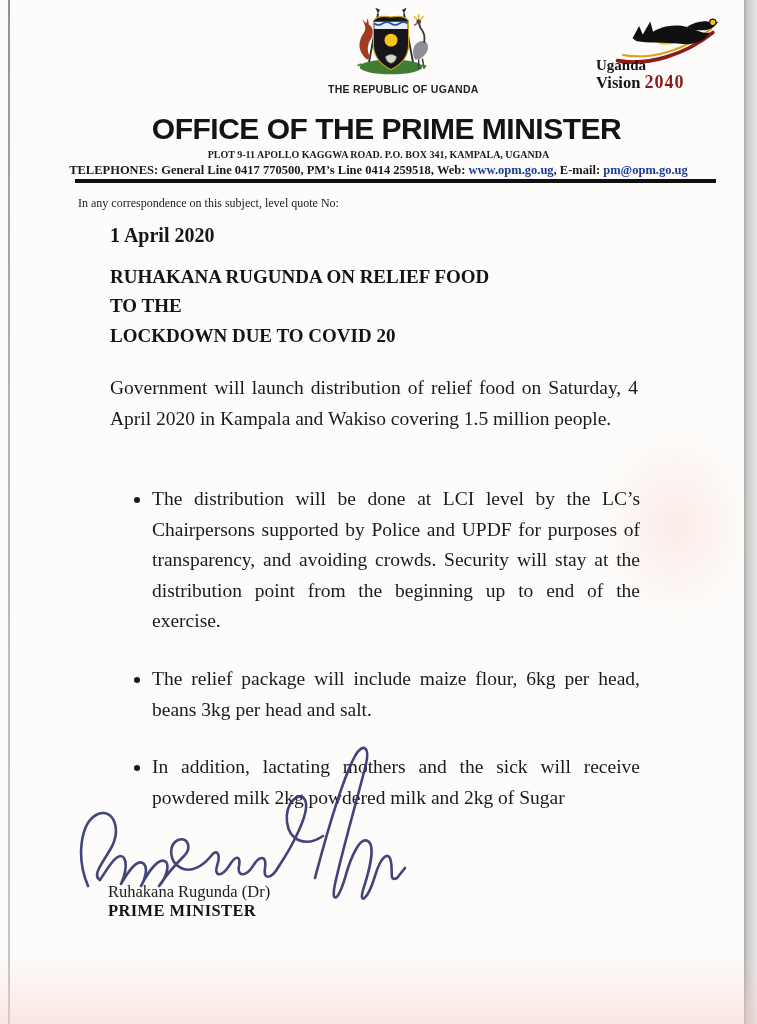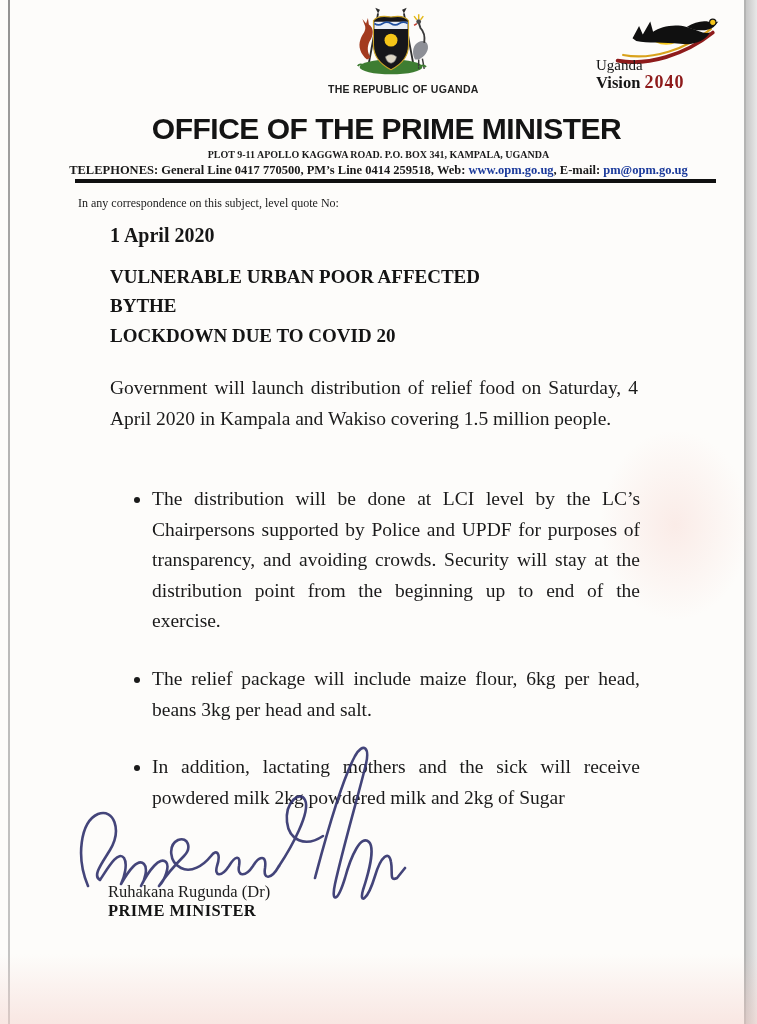--- a/index.html
+++ b/index.html
@@ -24,21 +24,21 @@
     background:radial-gradient(closest-side, rgba(248,222,216,.55), rgba(248,222,216,0)); }
 
   
   .coa-wrap { position:absolute; left:328px; top:6px; width:126px; text-align:center; }
   .coa-caption { margin-top:1px; font-family:"Liberation Sans", sans-serif;
     font-size:10.5px; font-weight:600; letter-spacing:.3px; color:#222; white-space:nowrap; }
 
   .vision-wrap { position:absolute; left:594px; top:10px; width:135px; height:95px; }
   .vision-bird { position:absolute; left:18px; top:2px; }
   .vision-text { position:absolute; left:2px; top:48px; line-height:1.02; white-space:nowrap; }
-  .vision-l1 { font-size:15px; font-weight:normal; color:#151515; }
+  .vision-l1 { font-size:15px; font-weight:bold; color:#151515; }
   .vision-l2 { font-size:16.5px; font-weight:bold; color:#151515; }
   .vision-year { font-size:18px; font-weight:bold; letter-spacing:1px; }
 
   .office-title { position:absolute; left:8px; top:112px; width:100%; text-align:center;
     font-family:"Liberation Sans", sans-serif; font-weight:bold; font-size:30px;
     letter-spacing:-0.5px; color:#141414; }
   .addr1 { position:absolute; left:0; top:149px; width:100%; text-align:center;
     font-weight:bold; font-size:10px; color:#1a1a1a; }
   .addr2 { position:absolute; left:0; top:163px; width:100%; text-align:center;
     font-weight:bold; font-size:12.5px; color:#1a1a1a; }
@@ -121,21 +121,21 @@
 
 <div class="office-title">OFFICE OF THE PRIME MINISTER</div>
 <div class="addr1">PLOT 9-11 APOLLO KAGGWA ROAD. P.O. BOX 341, KAMPALA, UGANDA</div>
 <div class="addr2"><span>TELEPHONES: General Line 0417 770500, PM’s Line 0414 259518, Web: </span><span class="lnk" style="color:#1b3a9b;">www.opm.go.ug</span><span>, E-mail: </span><span class="lnk" style="color:#1b3a9b;">pm@opm.go.ug</span></div>
 <div class="rule"></div>
 
 <div class="ref-note">In any correspondence on this subject, level quote No:</div>
 <div class="date-line">1 April 2020</div>
 
 <div class="subject">
-  <div>VULNERABLE URBAN POOR AFFECTED BYTHE</div>
+  <div>RUHAKANA RUGUNDA ON RELIEF FOOD TO THE</div>
   <div>LOCKDOWN DUE TO COVID 20</div>
 </div>
 
 <div class="intro">Government will launch distribution of relief food on Saturday, 4 April 2020 in Kampala and Wakiso covering 1.5 million people.</div>
 
 <ul class="bullets">
   <li>The distribution will be done at LCI level by the LC’s Chairpersons supported by Police and UPDF for purposes of transparency, and avoiding crowds. Security will stay at the distribution point from the beginning up to end of the exercise.</li>
   <li>The relief package will include maize flour, 6kg per head, beans 3kg per head and salt.</li>
   <li>In addition, lactating mothers and the sick will receive powdered milk 2kg powdered milk and 2kg of Sugar</li>
 </ul>

